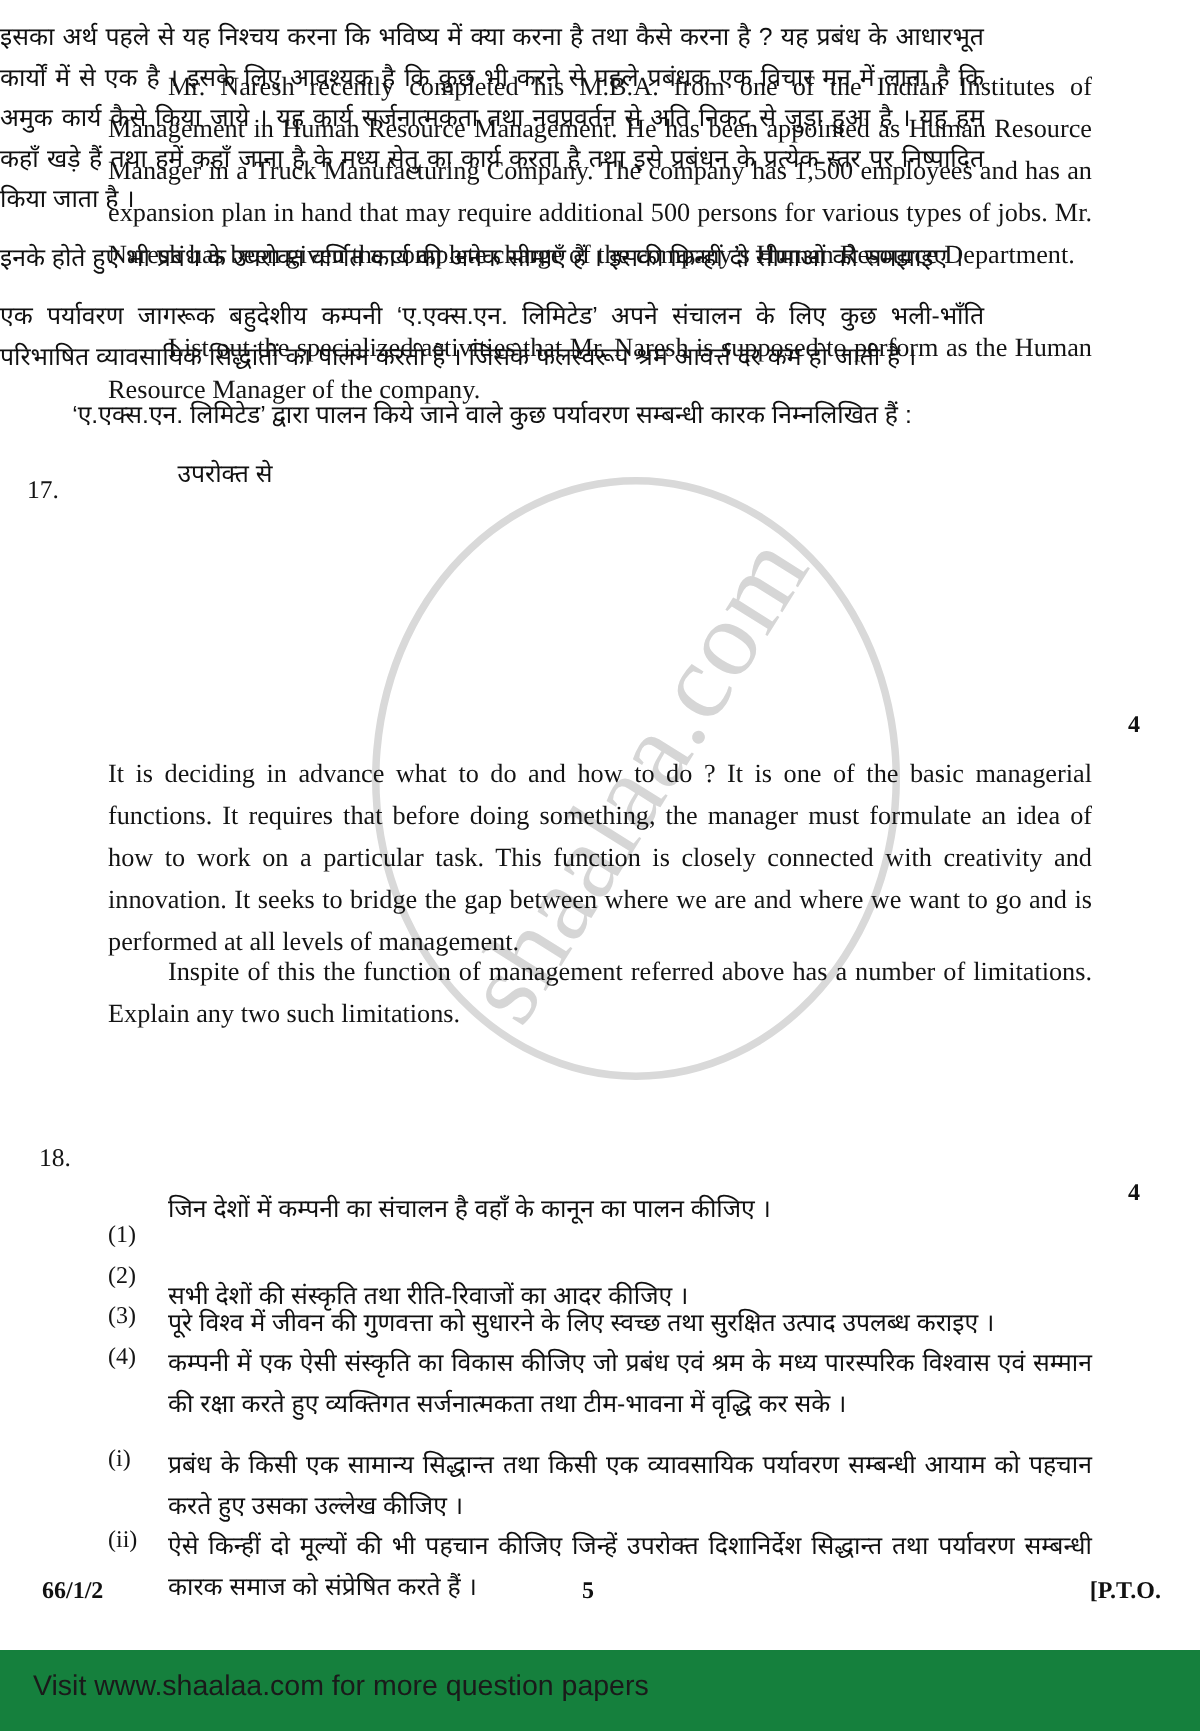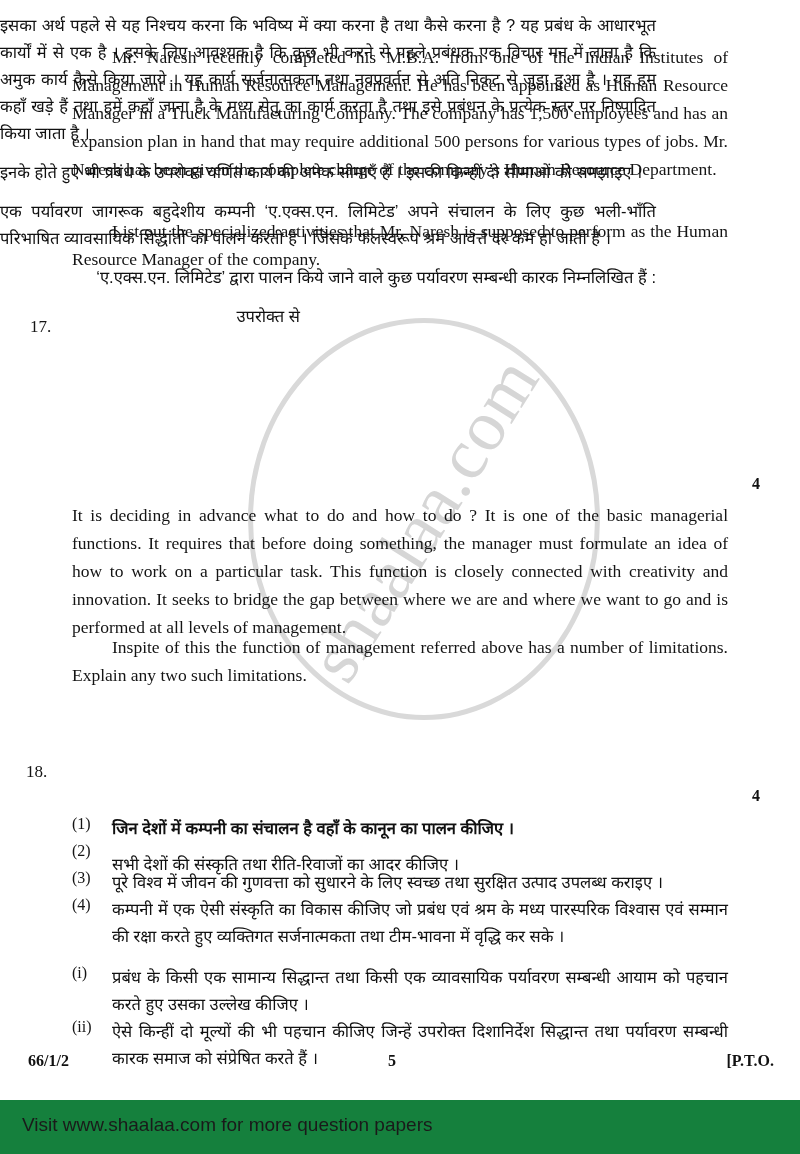--- a/index.html
+++ b/index.html
@@ -77,21 +77,21 @@
 
   .hindi {
     font-family: "Liberation Sans", "DejaVu Sans", sans-serif;
     font-size: 16.5px;
     line-height: 27px;
     color: #101010;
     text-align: justify;
     text-justify: inter-word;
     margin-top: 12px;
   }
-  .hindi.nojustify { text-align: right; }
+  .hindi.nojustify { text-align: center; }
 
   .qnum {
     position: absolute;
     font-size: 17px;
     color: #141414;
     font-family: "Liberation Serif", "DejaVu Serif", serif;
   }
 
   .marks {
     position: absolute;
@@ -170,42 +170,42 @@
     <div class="wm-circle"></div>
     <div class="wm-text">shaalaa.com</div>
   </div>
 
   <div id="content">
 
     <div class="para indent-first" style="left:72px; top:31px; width:656px;">Mr. Naresh recently completed his M.B.A. from one of the Indian Institutes of Management in Human Resource Management. He has been appointed as Human Resource Manager in a Truck Manufacturing Company. The company has 1,500 employees and has an expansion plan in hand that may require additional 500 persons for various types of jobs. Mr. Naresh has been given the complete charge of the company’s Human Resource Department.</div>
 
     <div class="para indent-first" style="left:72px; top:205px; width:656px;">List out the specialized activities that Mr. Naresh is supposed to perform as the Human Resource Manager of the company.</div>
 
-    <div class="qnum" style="left:30px; top:305px;">17.</div>
+    <div class="qnum" style="left:18px; top:305px;">17.</div>
 
     <div class="hindi" style="left:72px; top:305px; width:656px;">इसका अर्थ पहले से यह निश्चय करना कि भविष्य में क्या करना है तथा कैसे करना है ? यह प्रबंध के आधारभूत कार्यों में से एक है । इसके लिए आवश्यक है कि कुछ भी करने से पहले प्रबंधक एक विचार मन में लाता है कि अमुक कार्य कैसे किया जाये । यह कार्य सर्जनात्मकता तथा नवप्रवर्तन से अति निकट से जुड़ा हुआ है । यह हम कहाँ खड़े हैं तथा हमें कहाँ जाना है के मध्य सेतु का कार्य करता है तथा इसे प्रबंधन के प्रत्येक स्तर पर निष्पादित किया जाता है ।</div>
 
     <div class="hindi" style="left:72px; top:415px; width:656px;">इनके होते हुए भी प्रबंध के उपरोक्त वर्णित कार्य की अनेक सीमाएँ हैं । इसकी किन्हीं दो सीमाओं को समझाइए ।</div>
 
     <div class="marks" style="left:752px; top:463px;">4</div>
 
     <div class="para" style="left:72px; top:489px; width:656px;">It is deciding in advance what to do and how to do ? It is one of the basic managerial functions. It requires that before doing something, the manager must formulate an idea of how to work on a particular task. This function is closely connected with creativity and innovation. It seeks to bridge the gap between where we are and where we want to go and is performed at all levels of management.</div>
 
     <div class="para indent-first" style="left:72px; top:621px; width:656px;">Inspite of this the function of management referred above has a number of limitations. Explain any two such limitations.</div>
 
     <div class="qnum" style="left:26px; top:750px;">18.</div>
 
     <div class="hindi" style="left:72px; top:723px; width:656px;">एक पर्यावरण जागरूक बहुदेशीय कम्पनी ‘ए.एक्स.एन. लिमिटेड’ अपने संचालन के लिए कुछ भली-भाँति परिभाषित व्यावसायिक सिद्धांतों का पालन करती है । जिसके फलस्वरूप श्रम आवर्त्त दर कम हो जाती है ।</div>
 
     <div class="hindi nojustify" style="left:72px; top:775px; width:656px;">‘ए.एक्स.एन. लिमिटेड’ द्वारा पालन किये जाने वाले कुछ पर्यावरण सम्बन्धी कारक निम्नलिखित हैं :</div>
 
     <div class="marks" style="left:752px; top:775px;">4</div>
 
     <div class="listnum" style="left:72px; top:803px;">(1)</div>
-    <div class="listtext nojustify" style="left:112px; top:803px; width:616px;font-weight:bold;">जिन देशों में कम्पनी का संचालन है वहाँ के कानून का पालन कीजिए ।</div>
+    <div class="listtext nojustify" style="left:112px; top:781px; width:616px;">जिन देशों में कम्पनी का संचालन है वहाँ के कानून का पालन कीजिए ।</div>
 
     <div class="listnum" style="left:72px; top:830px;">(2)</div>
     <div class="listtext nojustify" style="left:112px; top:839px; width:616px;">सभी देशों की संस्कृति तथा रीति-रिवाजों का आदर कीजिए ।</div>
 
     <div class="listnum" style="left:72px; top:857px;">(3)</div>
     <div class="listtext nojustify" style="left:112px; top:857px; width:616px;">पूरे विश्व में जीवन की गुणवत्ता को सुधारने के लिए स्वच्छ तथा सुरक्षित उत्पाद उपलब्ध कराइए ।</div>
 
     <div class="listnum" style="left:72px; top:884px;">(4)</div>
     <div class="listtext" style="left:112px; top:884px; width:616px;">कम्पनी में एक ऐसी संस्कृति का विकास कीजिए जो प्रबंध एवं श्रम के मध्य पारस्परिक विश्वास एवं सम्मान की रक्षा करते हुए व्यक्तिगत सर्जनात्मकता तथा टीम-भावना में वृद्धि कर सके ।</div>
 

